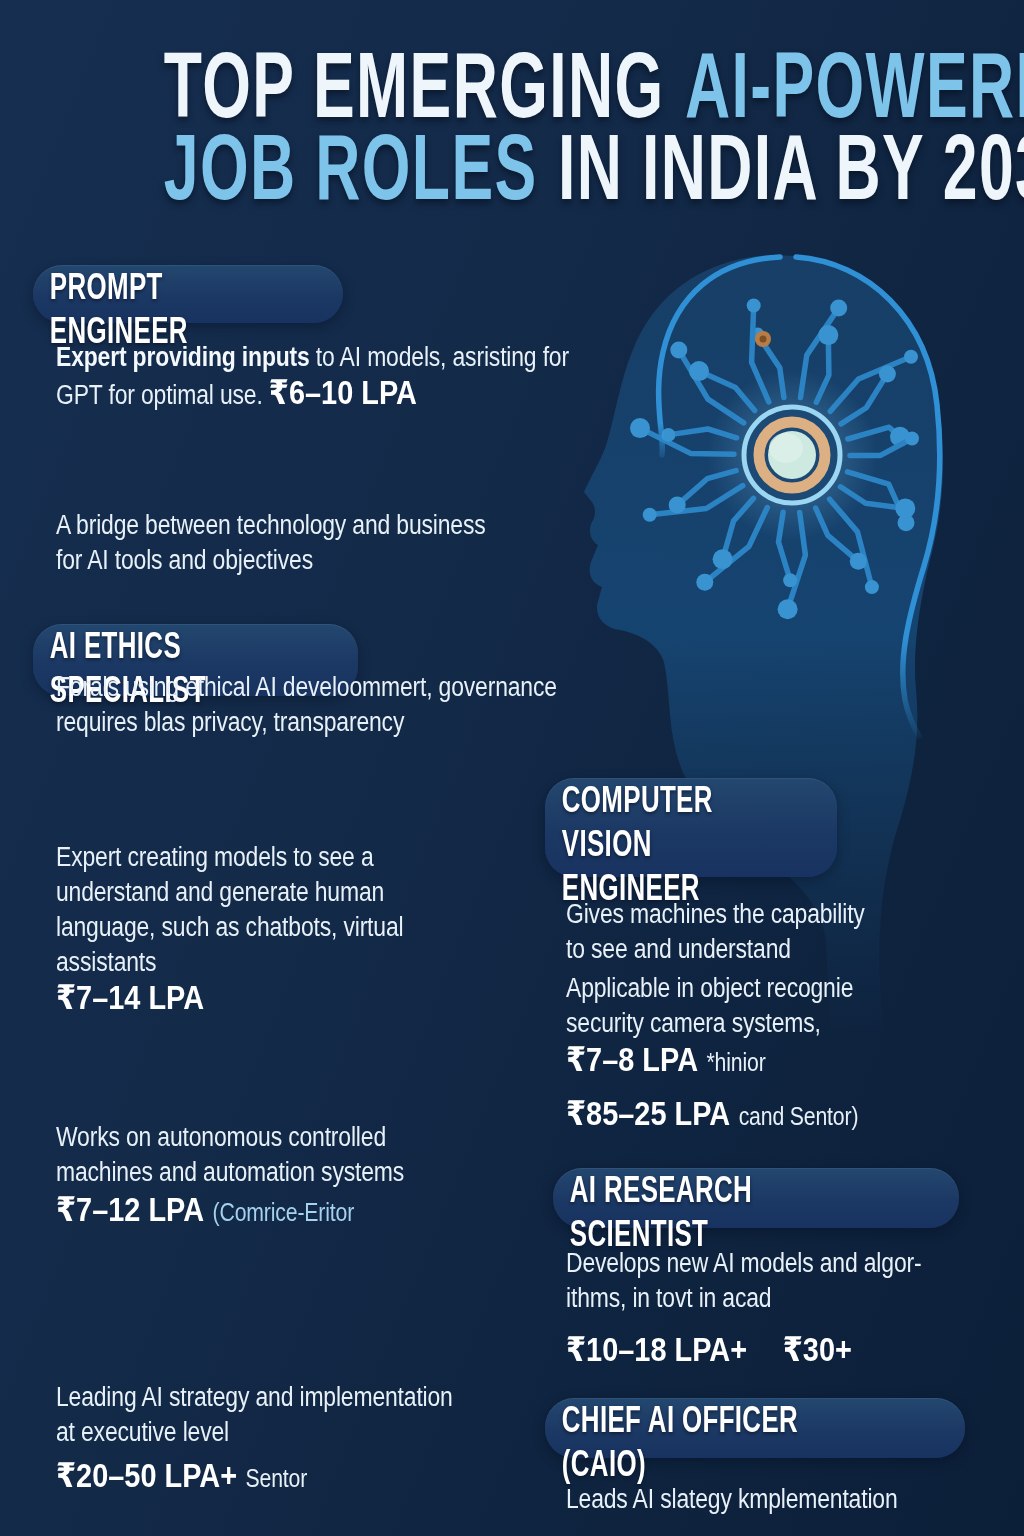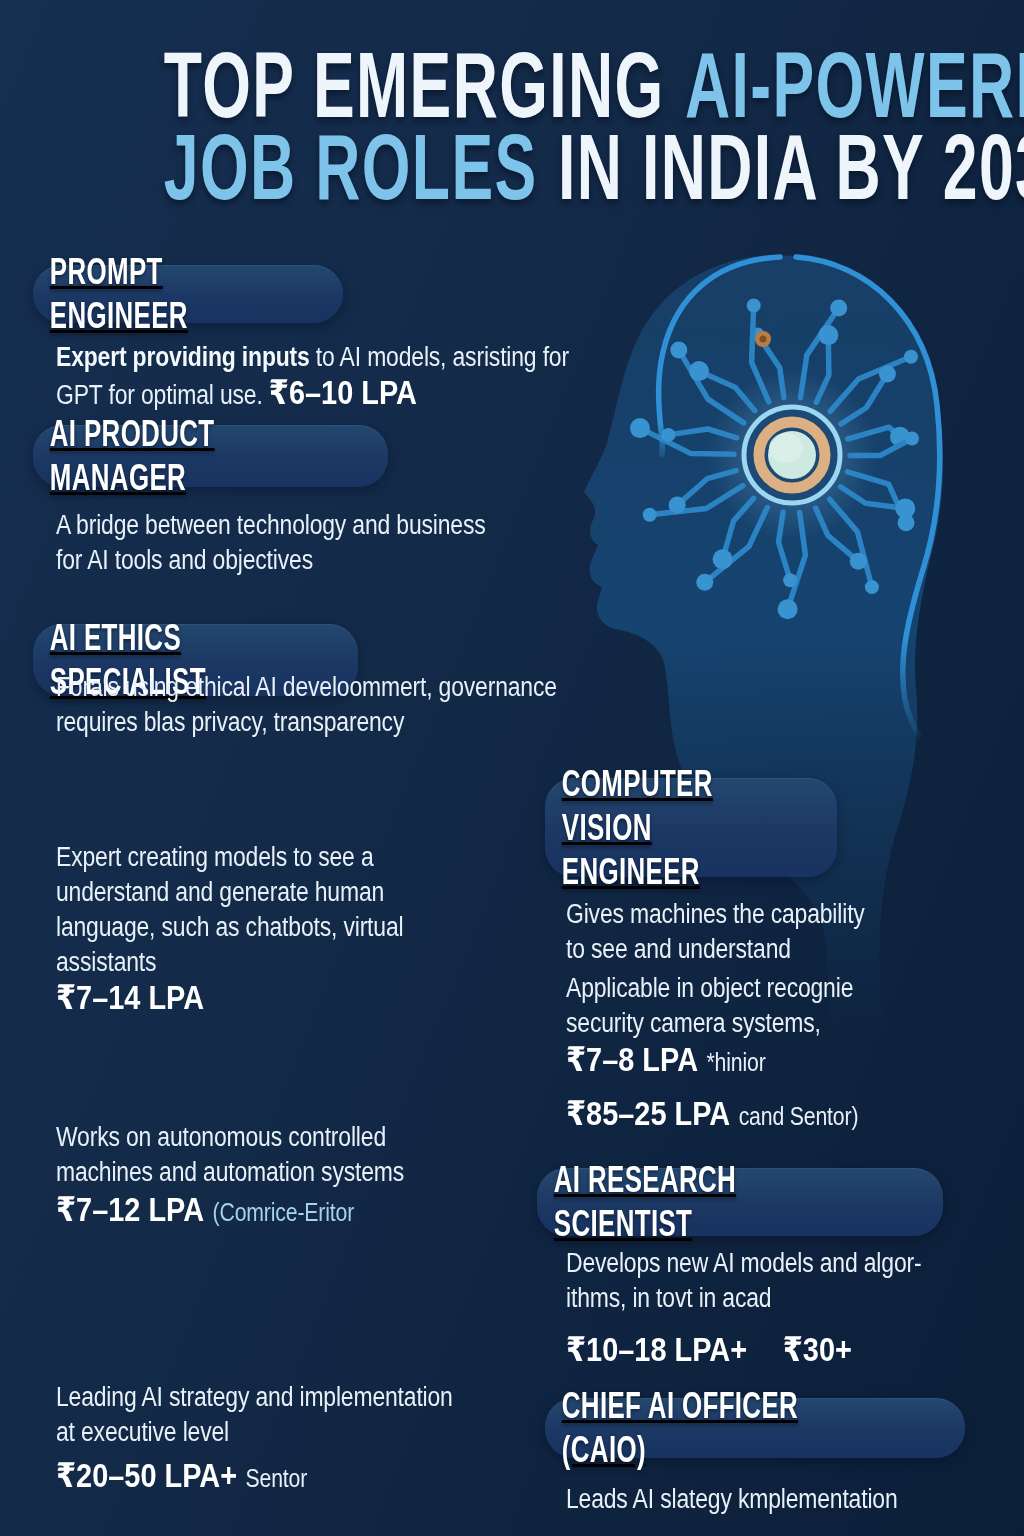--- a/index.html
+++ b/index.html
@@ -11,23 +11,23 @@
   .art{position:absolute;left:0;top:0;z-index:0;}
   
   .title{position:absolute;top:44px;left:0;width:1024px;text-align:center;z-index:2;
          transform:scaleX(.68);transform-origin:center top;}
   .t-line{font-weight:700;font-size:92px;line-height:82px;letter-spacing:2px;white-space:nowrap;
           text-shadow:0 4px 8px rgba(4,12,26,.55);}
   .t-white{color:#eef6fc;}
   .t-accent{color:#7dc3ea;}
   .t-gap{display:inline-block;width:30px;}
   
-  .pill{position:absolute;z-index:2;border-radius:29px;display:flex;align-items:center;
+  .pill{position:absolute;z-index:2;border-radius:29px;display:flex;
         background:linear-gradient(180deg,#23476f 0%,#1b3763 60%,#183361 100%);
-        box-shadow:0 4px 12px rgba(4,12,26,.35), inset 0 1px 0 rgba(140,180,220,.12);text-decoration:underline;}
+        box-shadow:0 4px 12px rgba(4,12,26,.35), inset 0 1px 0 rgba(140,180,220,.12);}
   .pill-text{font-weight:700;font-size:37px;color:#ffffff;padding-left:24px;line-height:44px;
              transform:scaleX(.70);transform-origin:left center;white-space:pre-line;
              letter-spacing:.5px;text-shadow:0 2px 4px rgba(8,18,36,.6);}
   
   .body{position:absolute;z-index:2;font-size:27px;line-height:35px;color:#e8f1f8;
         white-space:pre-line;transform:scaleX(.85);transform-origin:left top;letter-spacing:-.2px;}
   .b-bold{font-weight:700;color:#f4f9fd;}
   .salary{font-size:34px;font-weight:700;color:#ffffff;letter-spacing:0;}
   .note{font-size:25px;color:#a5d2ef;margin-left:10px;}
   .note-white{font-size:25px;color:#e8f1f8;margin-left:10px;}
@@ -144,23 +144,20 @@
     <div class="t-line"><span class="t-white">TOP EMERGING</span><span class="t-gap"></span><span class="t-accent">AI-POWERD</span></div>
     <div class="t-line"><span class="t-accent">JOB ROLES</span><span class="t-gap"></span><span class="t-white">IN INDIA BY 2030</span></div>
   </div>
 
   <div class="pill" style="left:33px;top:265px;width:310px;height:58px">
     <span class="pill-text">PROMPT ENGINEER</span>
   </div>
   <div class="body" style="left:56px;top:340px;width:640px"><span class="b-bold">Expert providing inputs</span><span> to AI models, asristing for
 GPT for optimal use. </span><span class="salary">₹6–10 LPA</span></div>
 
-  <div class="pill" style="left:33px;top:425px;width:355px;height:62px">
-    <span class="pill-text">AI PRODUCT MANAGER</span>
-  </div>
   <div class="body" style="left:56px;top:508px;width:640px">A bridge between technology and business
 for AI tools and objectives</div>
 
   <div class="pill" style="left:33px;top:624px;width:325px;height:72px">
     <span class="pill-text">AI ETHICS SPECIALIST</span>
   </div>
   <div class="body" style="left:56px;top:670px;width:700px">Forals using ethical AI develoommert, governance
 requires blas privacy, transparency</div>
 
   <div class="body" style="left:56px;top:840px;width:560px">Expert creating models to see a
@@ -181,21 +178,21 @@
     <span class="pill-text">COMPUTER VISION
 ENGINEER</span>
   </div>
   <div class="body" style="left:566px;top:897px;width:460px">Gives machines the capability
 to see and understand</div>
   <div class="body" style="left:566px;top:971px;width:460px">Applicable in object recognie
 security camera systems,</div>
   <div class="body" style="left:566px;top:1042px;width:440px"><span class="salary">₹7–8 LPA</span><span class="note-white">*hinior</span></div>
   <div class="body" style="left:566px;top:1096px;width:440px"><span class="salary">₹85–25 LPA</span><span class="note-white">cand Sentor)</span></div>
 
-  <div class="pill" style="left:537px;top:1168px;width:406px;height:68px">
+  <div class="pill" style="left:553px;top:1168px;width:406px;height:60px">
     <span class="pill-text">AI RESEARCH SCIENTIST</span>
   </div>
   <div class="body" style="left:566px;top:1246px;width:460px">Develops new AI models and algor-
 ithms, in tovt in acad</div>
   <div class="body" style="left:566px;top:1332px;width:460px"><span class="salary">₹10–18 LPA+</span><span class="salary gap-l">₹30+</span></div>
 
   <div class="pill" style="left:545px;top:1398px;width:420px;height:60px">
     <span class="pill-text">CHIEF AI OFFICER (CAIO)</span>
   </div>
   <div class="body" style="left:566px;top:1482px;width:460px">Leads AI slategy kmplementation</div>

